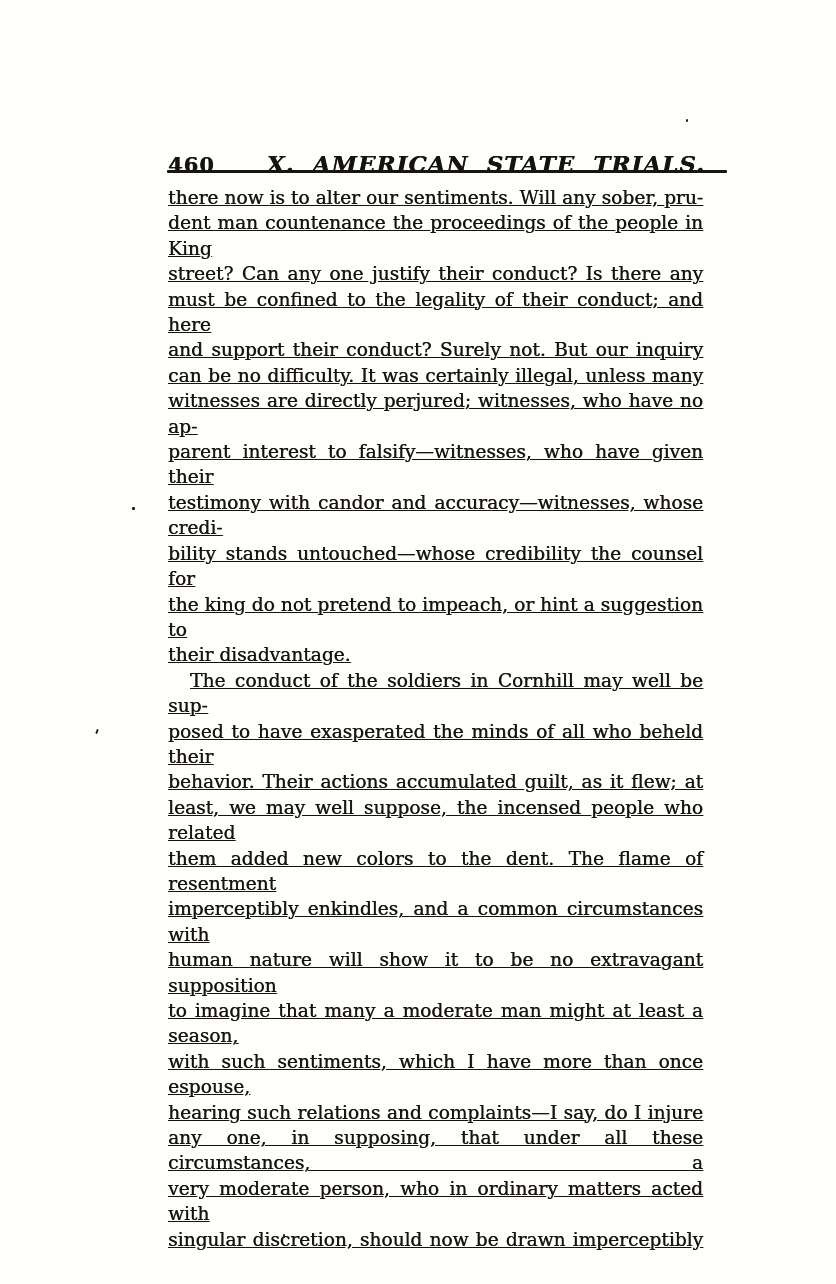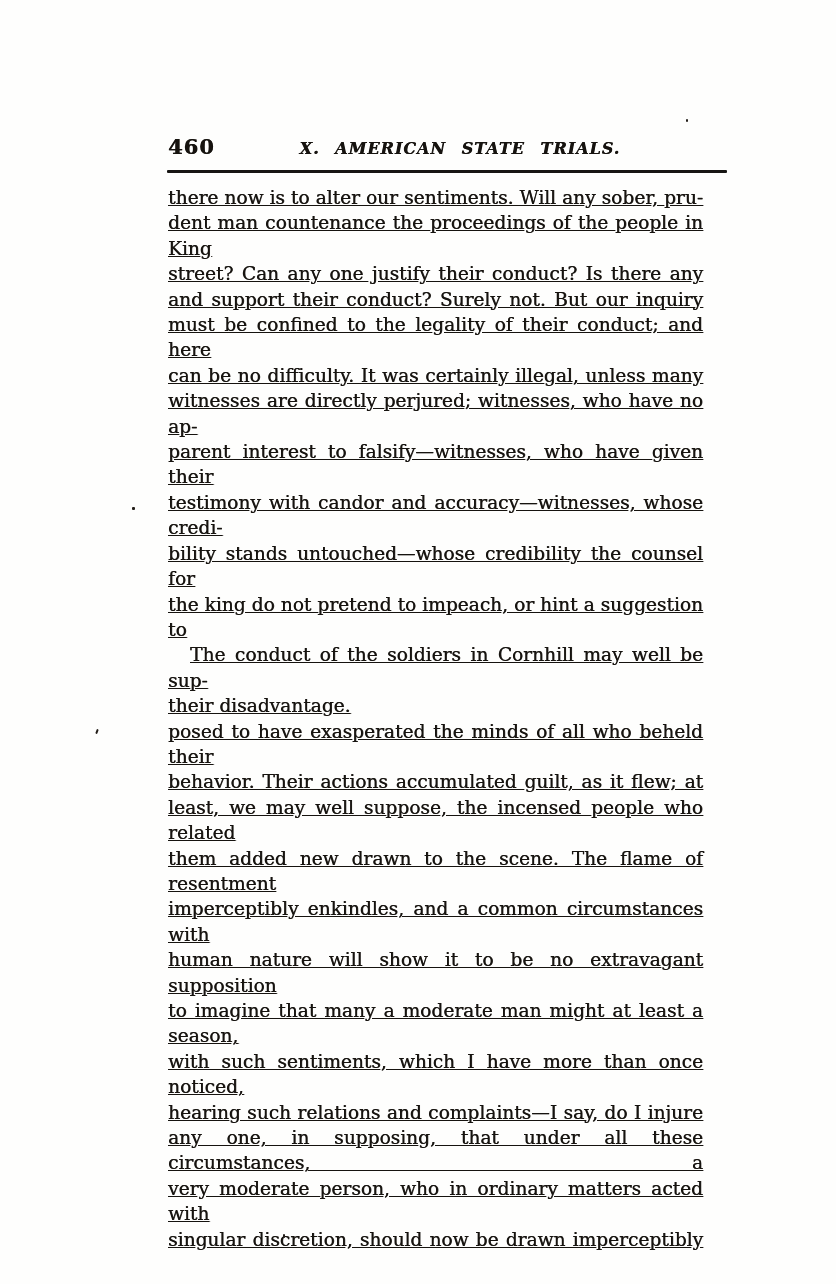--- a/index.html
+++ b/index.html
@@ -12,37 +12,37 @@
     width: 836px;
     height: 1284px;
     background: #fefefdff;
     overflow: hidden;
     font-family: "DejaVu Serif", "Liberation Serif", serif;
     color: #16130f;
   }
   .header {
     position: absolute;
     left: 168px;
-    top: 134px;
+    top: 150px;
     width: 537px;
     display: flex;
     align-items: baseline;
   }
   .page-number {
     font-size: 21px;
     font-weight: bold;
     letter-spacing: 1px;
     text-shadow: 0.4px 0 0 currentColor;
   }
   .running-title {
     flex: 1;
-    text-align: center;
+    text-align: right;
     font-style: italic;
     font-weight: bold;
-    font-size: 16px;
+    font-size: 23px;
     word-spacing: 9px;
     letter-spacing: 1px;
     text-shadow: 0.4px 0 0 currentColor;
   }
   .header-rule {
     position: absolute;
     left: 167px;
     top: 170px;
     width: 560px;
     height: 3px;
@@ -88,38 +88,38 @@
     <span class="page-number">460</span>
     <span class="running-title">X. AMERICAN STATE TRIALS.</span>
   </div>
 
   <div class="header-rule"></div>
 
   <div class="text-column">
       <div class="line">there now is to alter our sentiments.  Will any sober, pru-</div>
       <div class="line">dent man countenance the proceedings of the people in King</div>
       <div class="line">street?  Can any one justify their conduct?  Is there any</div>
+      <div class="line">must be confined to the legality of their conduct; and here</div>
       <div class="line">and support their conduct?  Surely not.  But our inquiry</div>
-      <div class="line">must be confined to the legality of their conduct; and here</div>
       <div class="line">can be no difficulty.  It was certainly illegal, unless many</div>
       <div class="line">witnesses are directly perjured; witnesses, who have no ap-</div>
       <div class="line">parent interest to falsify—witnesses, who have given their</div>
       <div class="line">testimony with candor and accuracy—witnesses, whose credi-</div>
       <div class="line">bility stands untouched—whose credibility the counsel for</div>
       <div class="line">the king do not pretend to impeach, or hint a suggestion to</div>
+      <div class="line no-just">their disadvantage.</div>
       <div class="line indent">The conduct of the soldiers in Cornhill may well be sup-</div>
-      <div class="line no-just">their disadvantage.</div>
       <div class="line">posed to have exasperated the minds of all who beheld their</div>
       <div class="line">behavior.  Their actions accumulated guilt, as it flew; at</div>
       <div class="line">least, we may well suppose, the incensed people who related</div>
-      <div class="line">them added new drawn to the scene.  The flame of resentment</div>
+      <div class="line">them added new colors to the dent.  The flame of resentment</div>
       <div class="line">imperceptibly enkindles, and a common circumstances with</div>
       <div class="line">human nature will show it to be no extravagant supposition</div>
       <div class="line">to imagine that many a moderate man might at least a season,</div>
-      <div class="line">with such sentiments, which I have more than once noticed,</div>
+      <div class="line">with such sentiments, which I have more than once espouse,</div>
       <div class="line">hearing such relations and complaints—I say, do I injure</div>
       <div class="line">any one, in supposing, that under all these circumstances, a</div>
       <div class="line">very moderate person, who in ordinary matters acted with</div>
       <div class="line">singular discretion, should now be drawn imperceptibly</div>
     </div>
 
   <div class="ink-speck speck-a"></div>
   <div class="ink-speck speck-b"></div>
   <div class="ink-speck speck-c"></div>
   <div class="ink-speck speck-d"></div>

